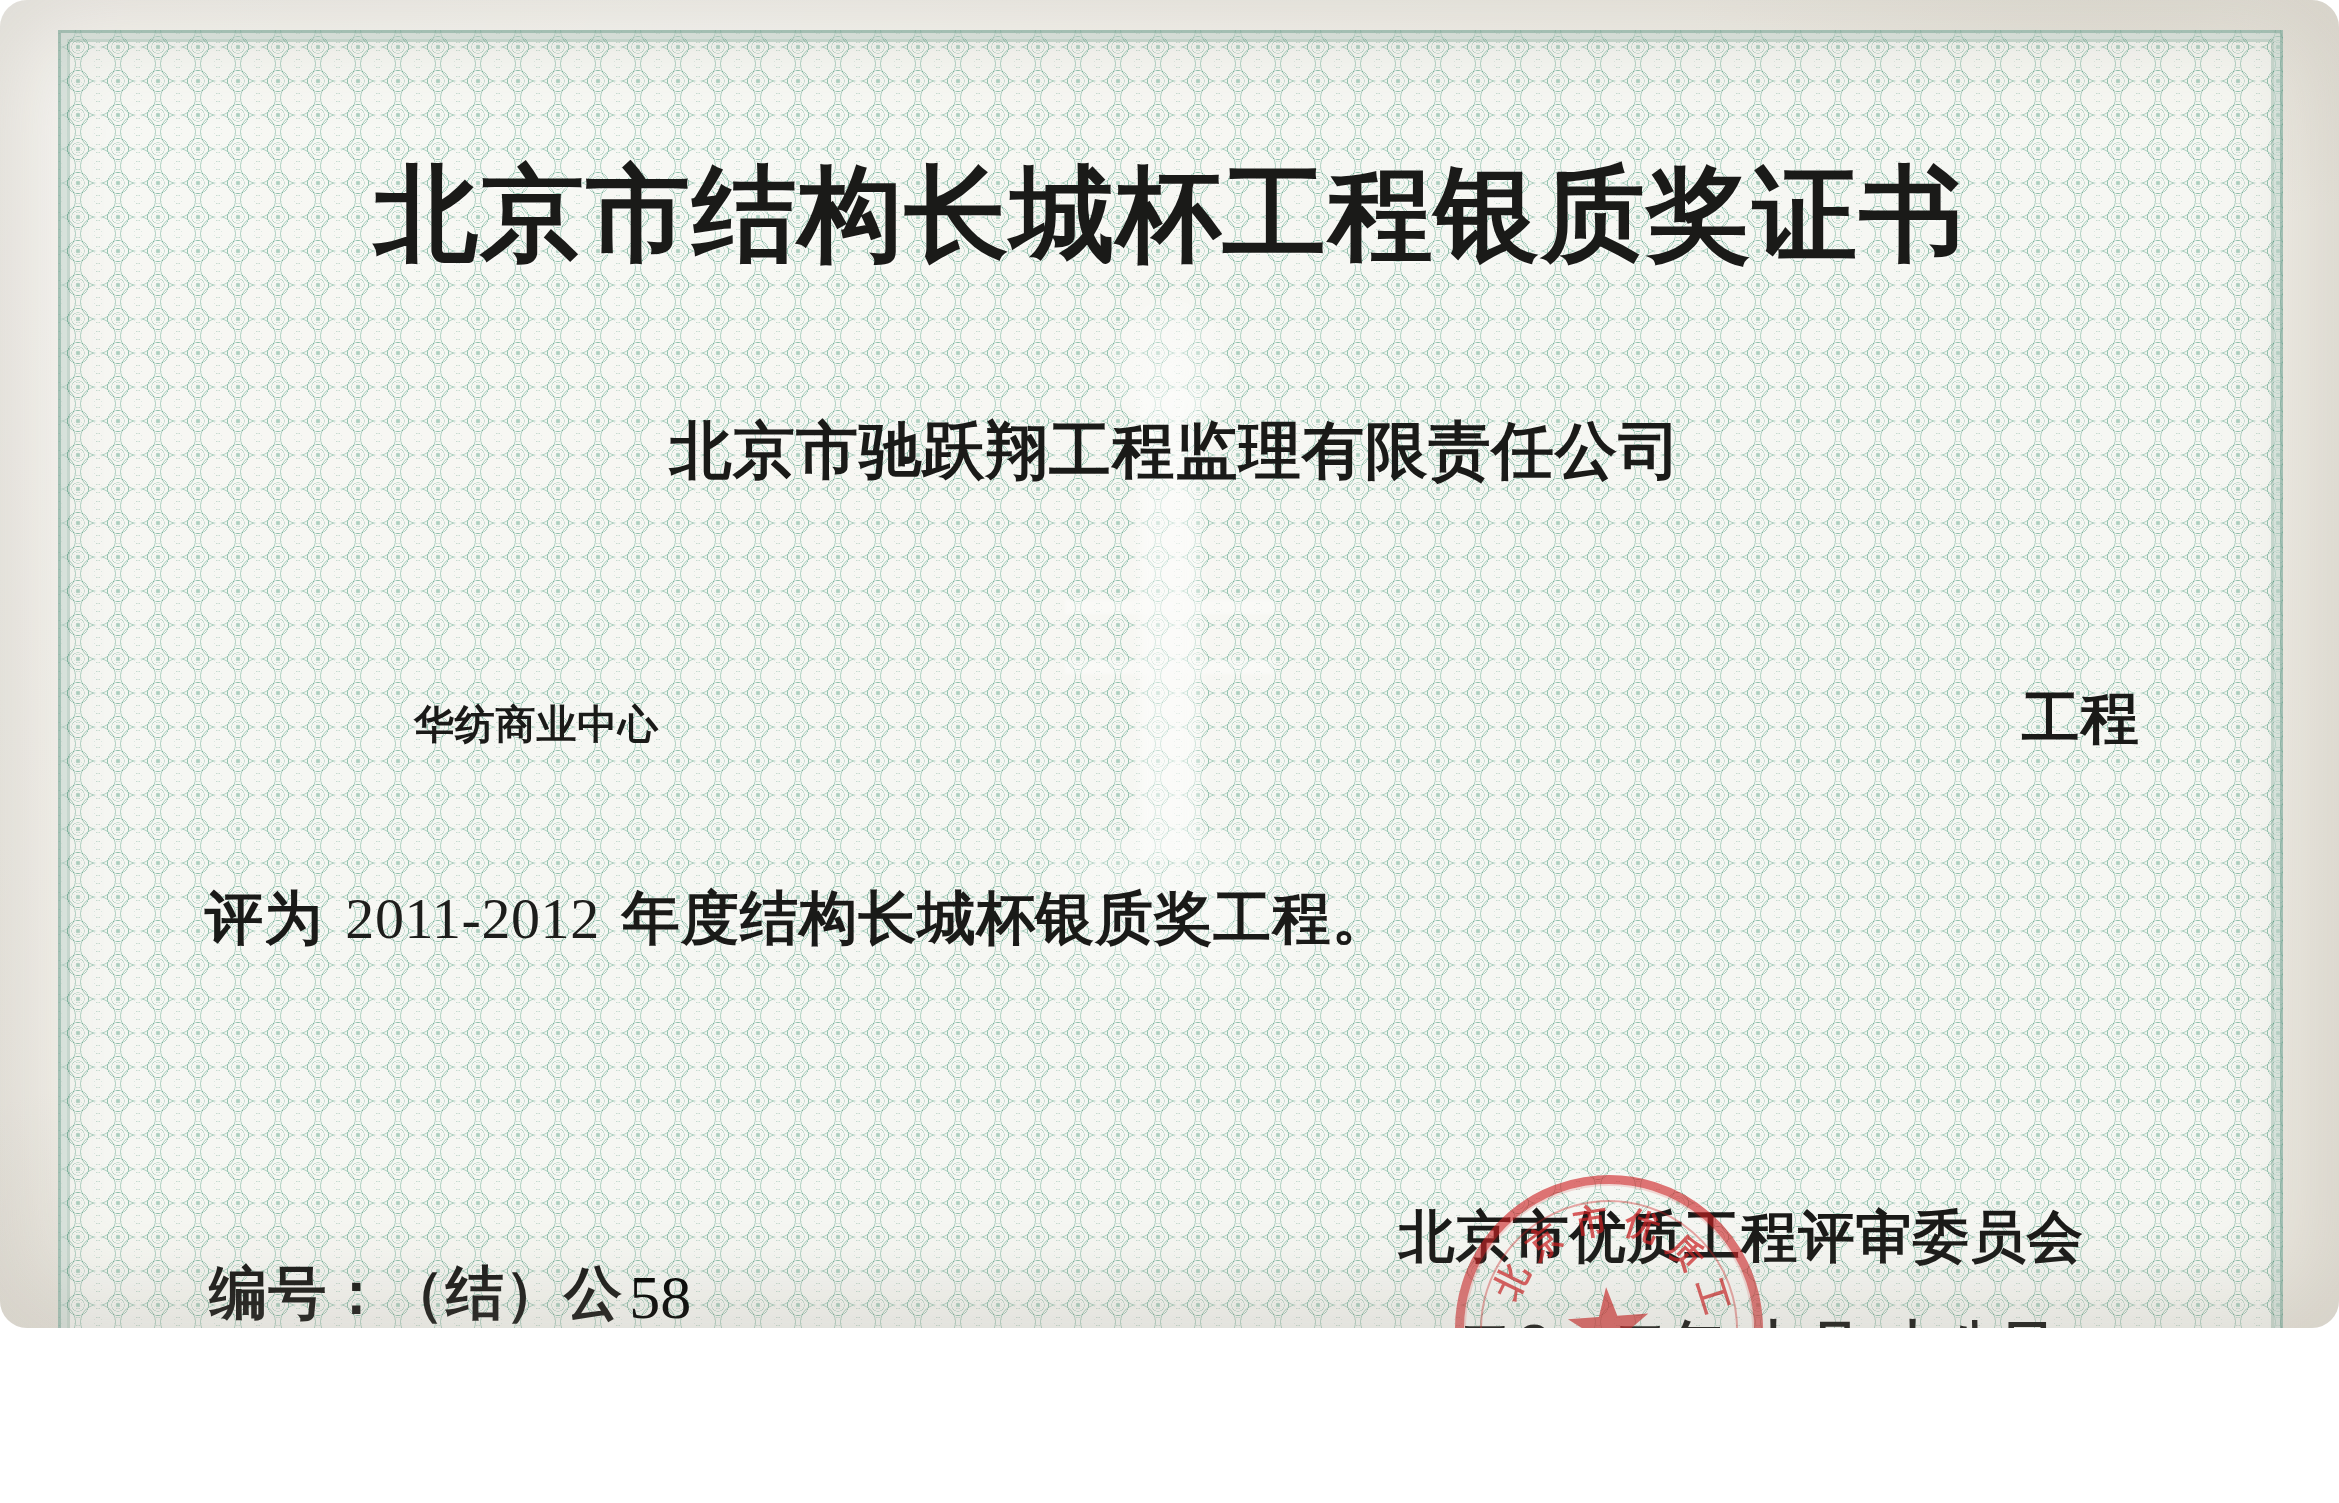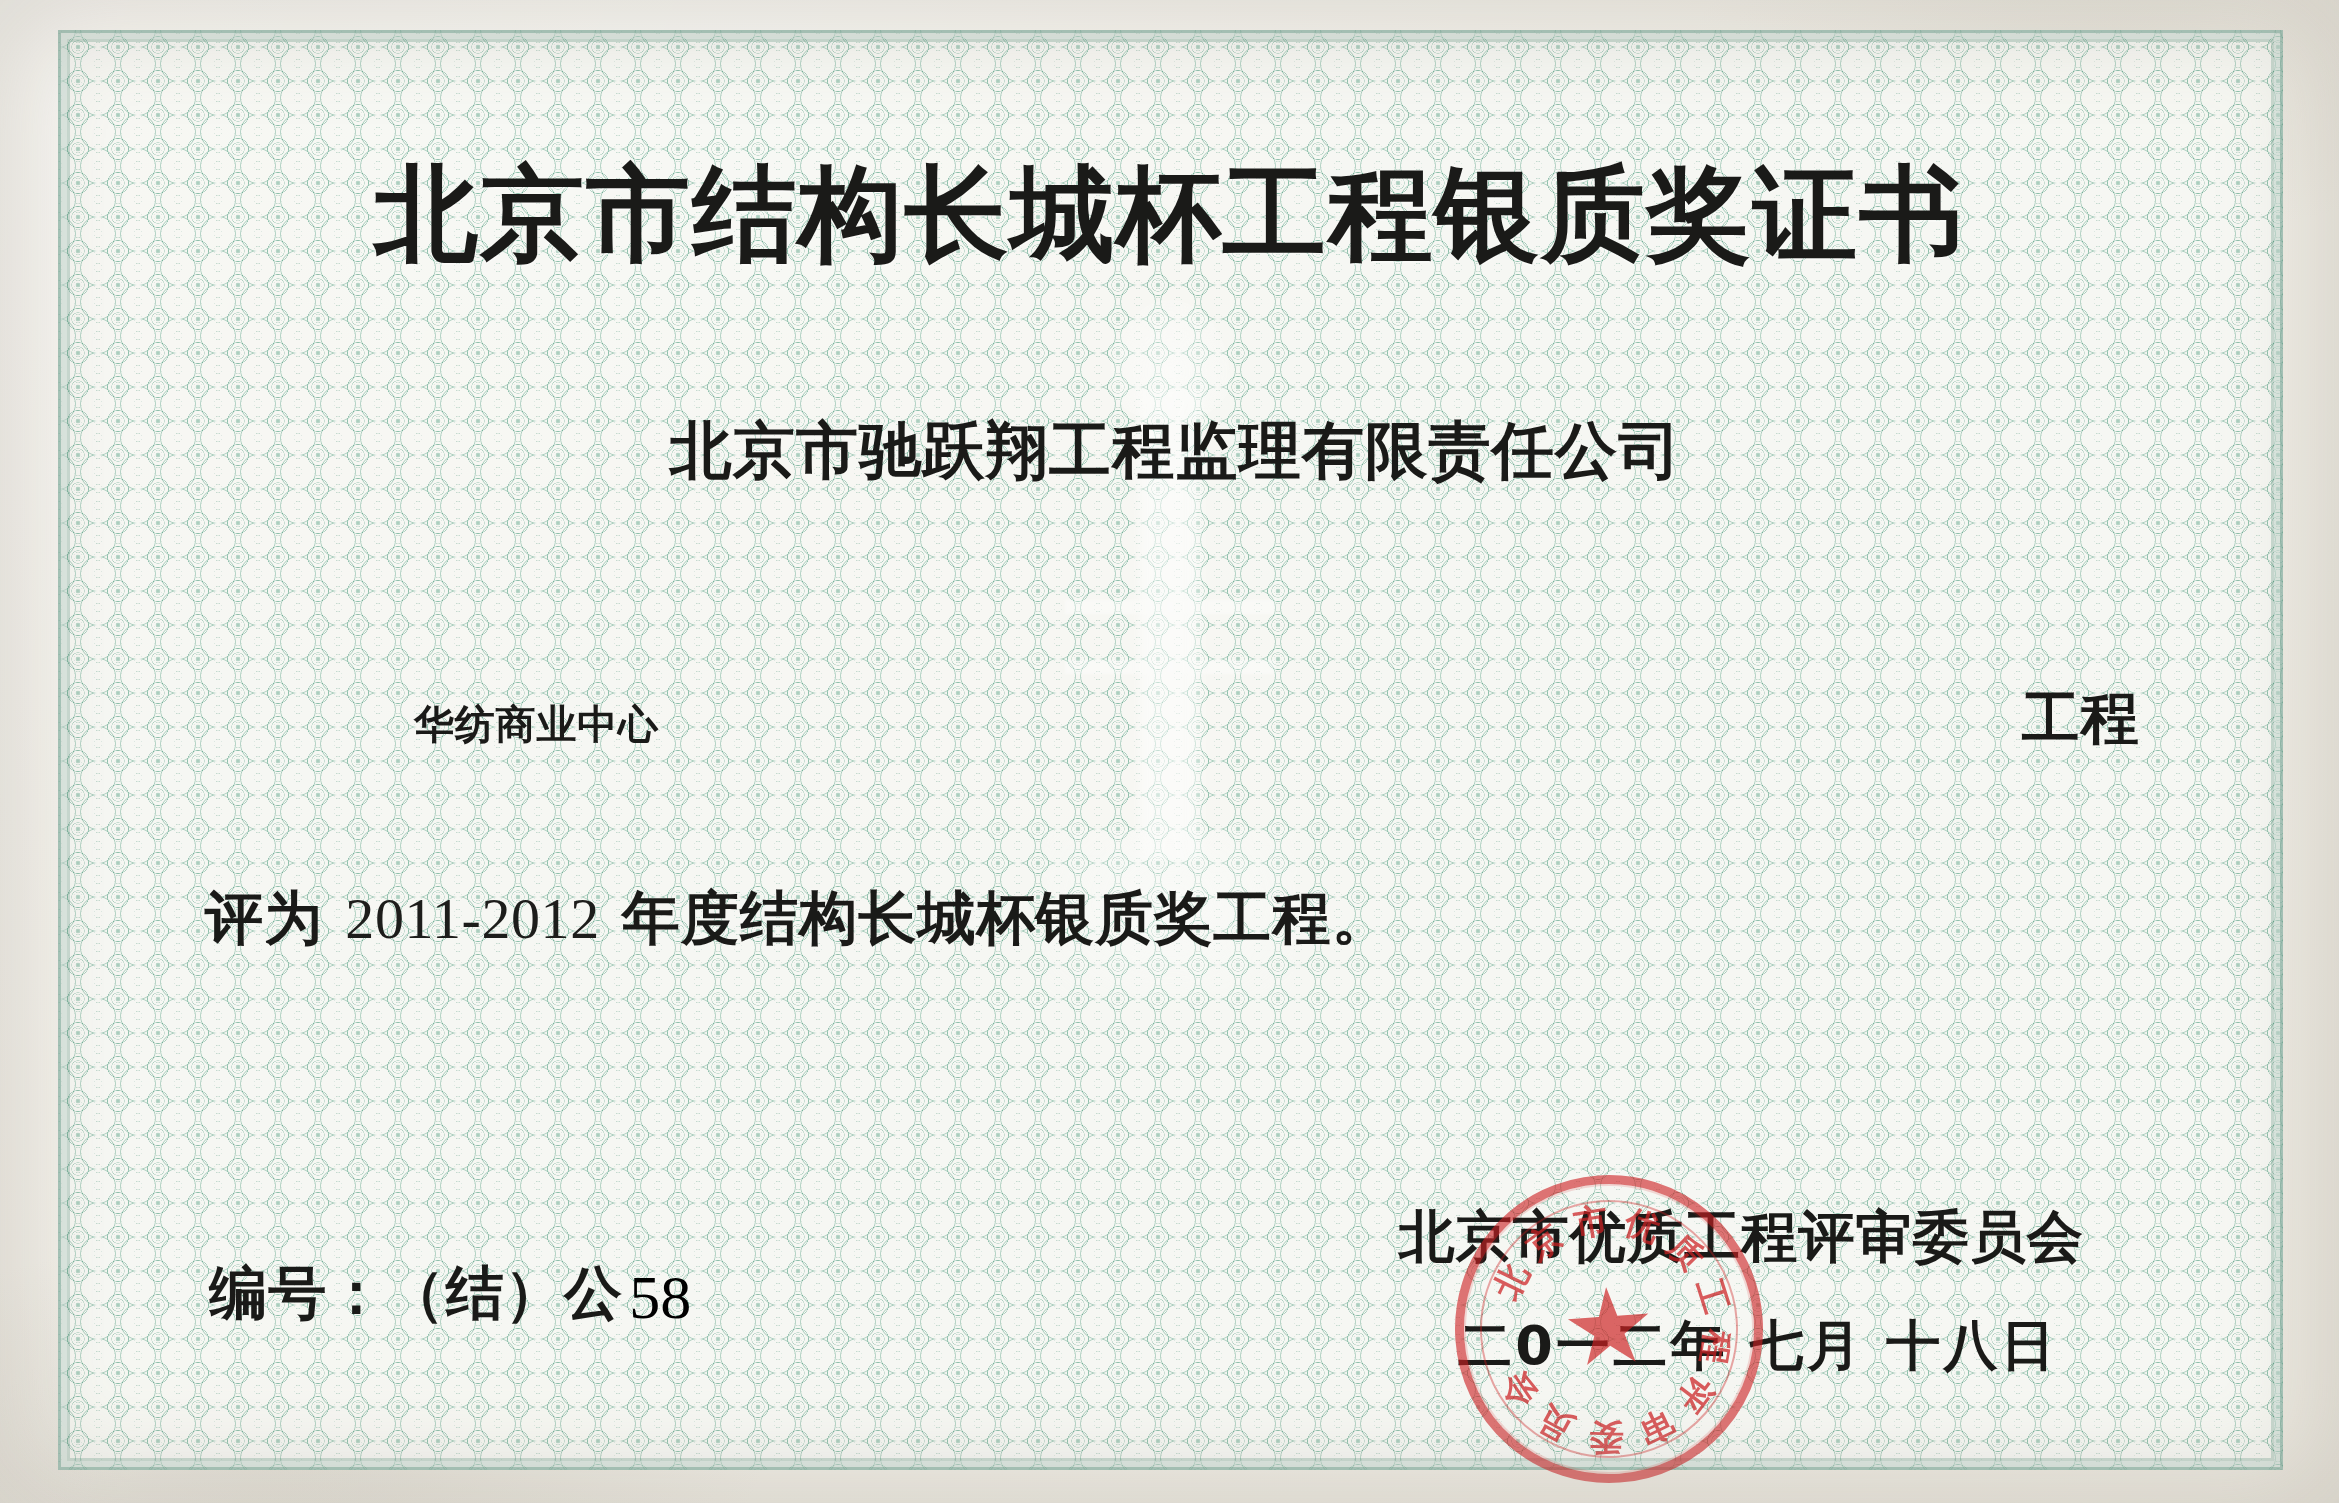--- a/index.html
+++ b/index.html
@@ -11,24 +11,25 @@
     width: 2339px;
     height: 1503px;
     overflow: hidden;
     font-family: "Liberation Serif", serif;
   }
 
   
   #certificate {
     position: relative;
     width: 2339px;
-    height: 1503px;
+    height: 1328px;
     background:
       radial-gradient(ellipse at 30% 10%, #fbfaf6 0%, #f3f1ea 45%, #ebe8df 100%);
     overflow: hidden;
+    border-radius: 27px;
   }
   
   #paper-texture {
     position: absolute;
     inset: 0;
     background:
       radial-gradient(ellipse 700px 300px at 12% 96%, rgba(180,175,160,.22), rgba(0,0,0,0) 70%),
       radial-gradient(ellipse 600px 260px at 90% 4%, rgba(190,185,170,.20), rgba(0,0,0,0) 70%),
       radial-gradient(ellipse 900px 400px at 50% 50%, rgba(255,255,255,.35), rgba(0,0,0,0) 75%),
       linear-gradient(110deg, rgba(255,255,255,.25) 0%, rgba(0,0,0,0) 35%);

